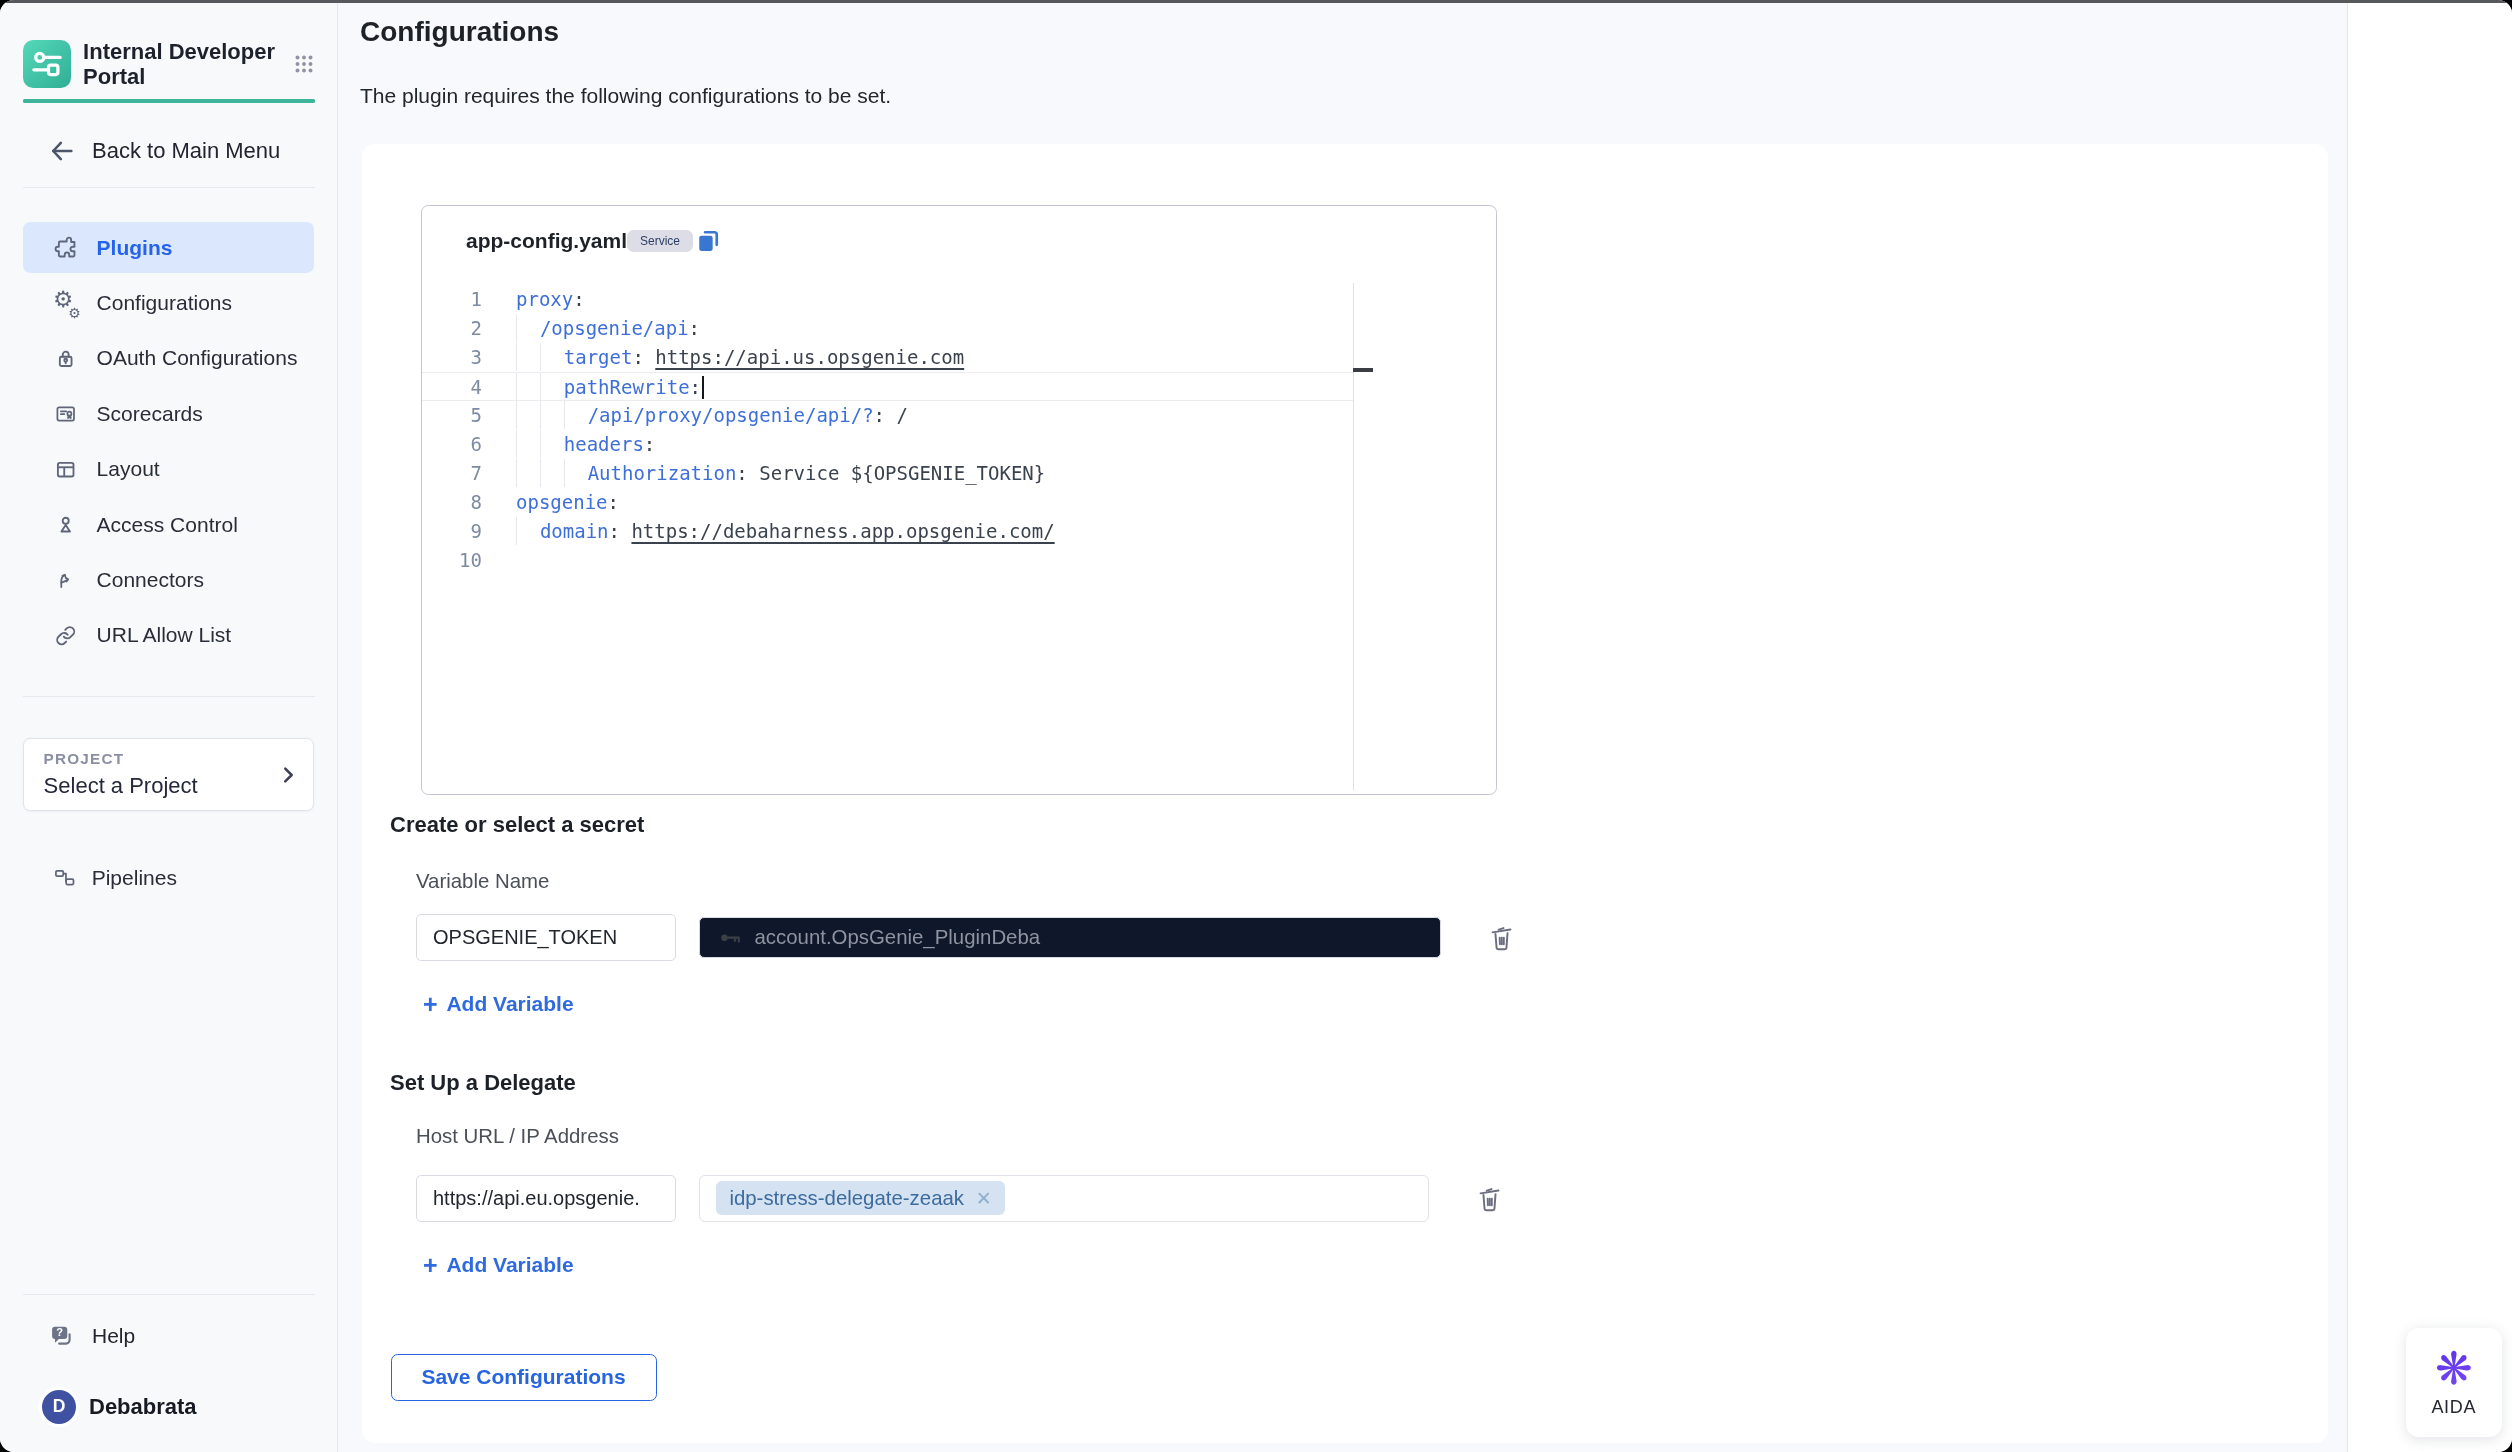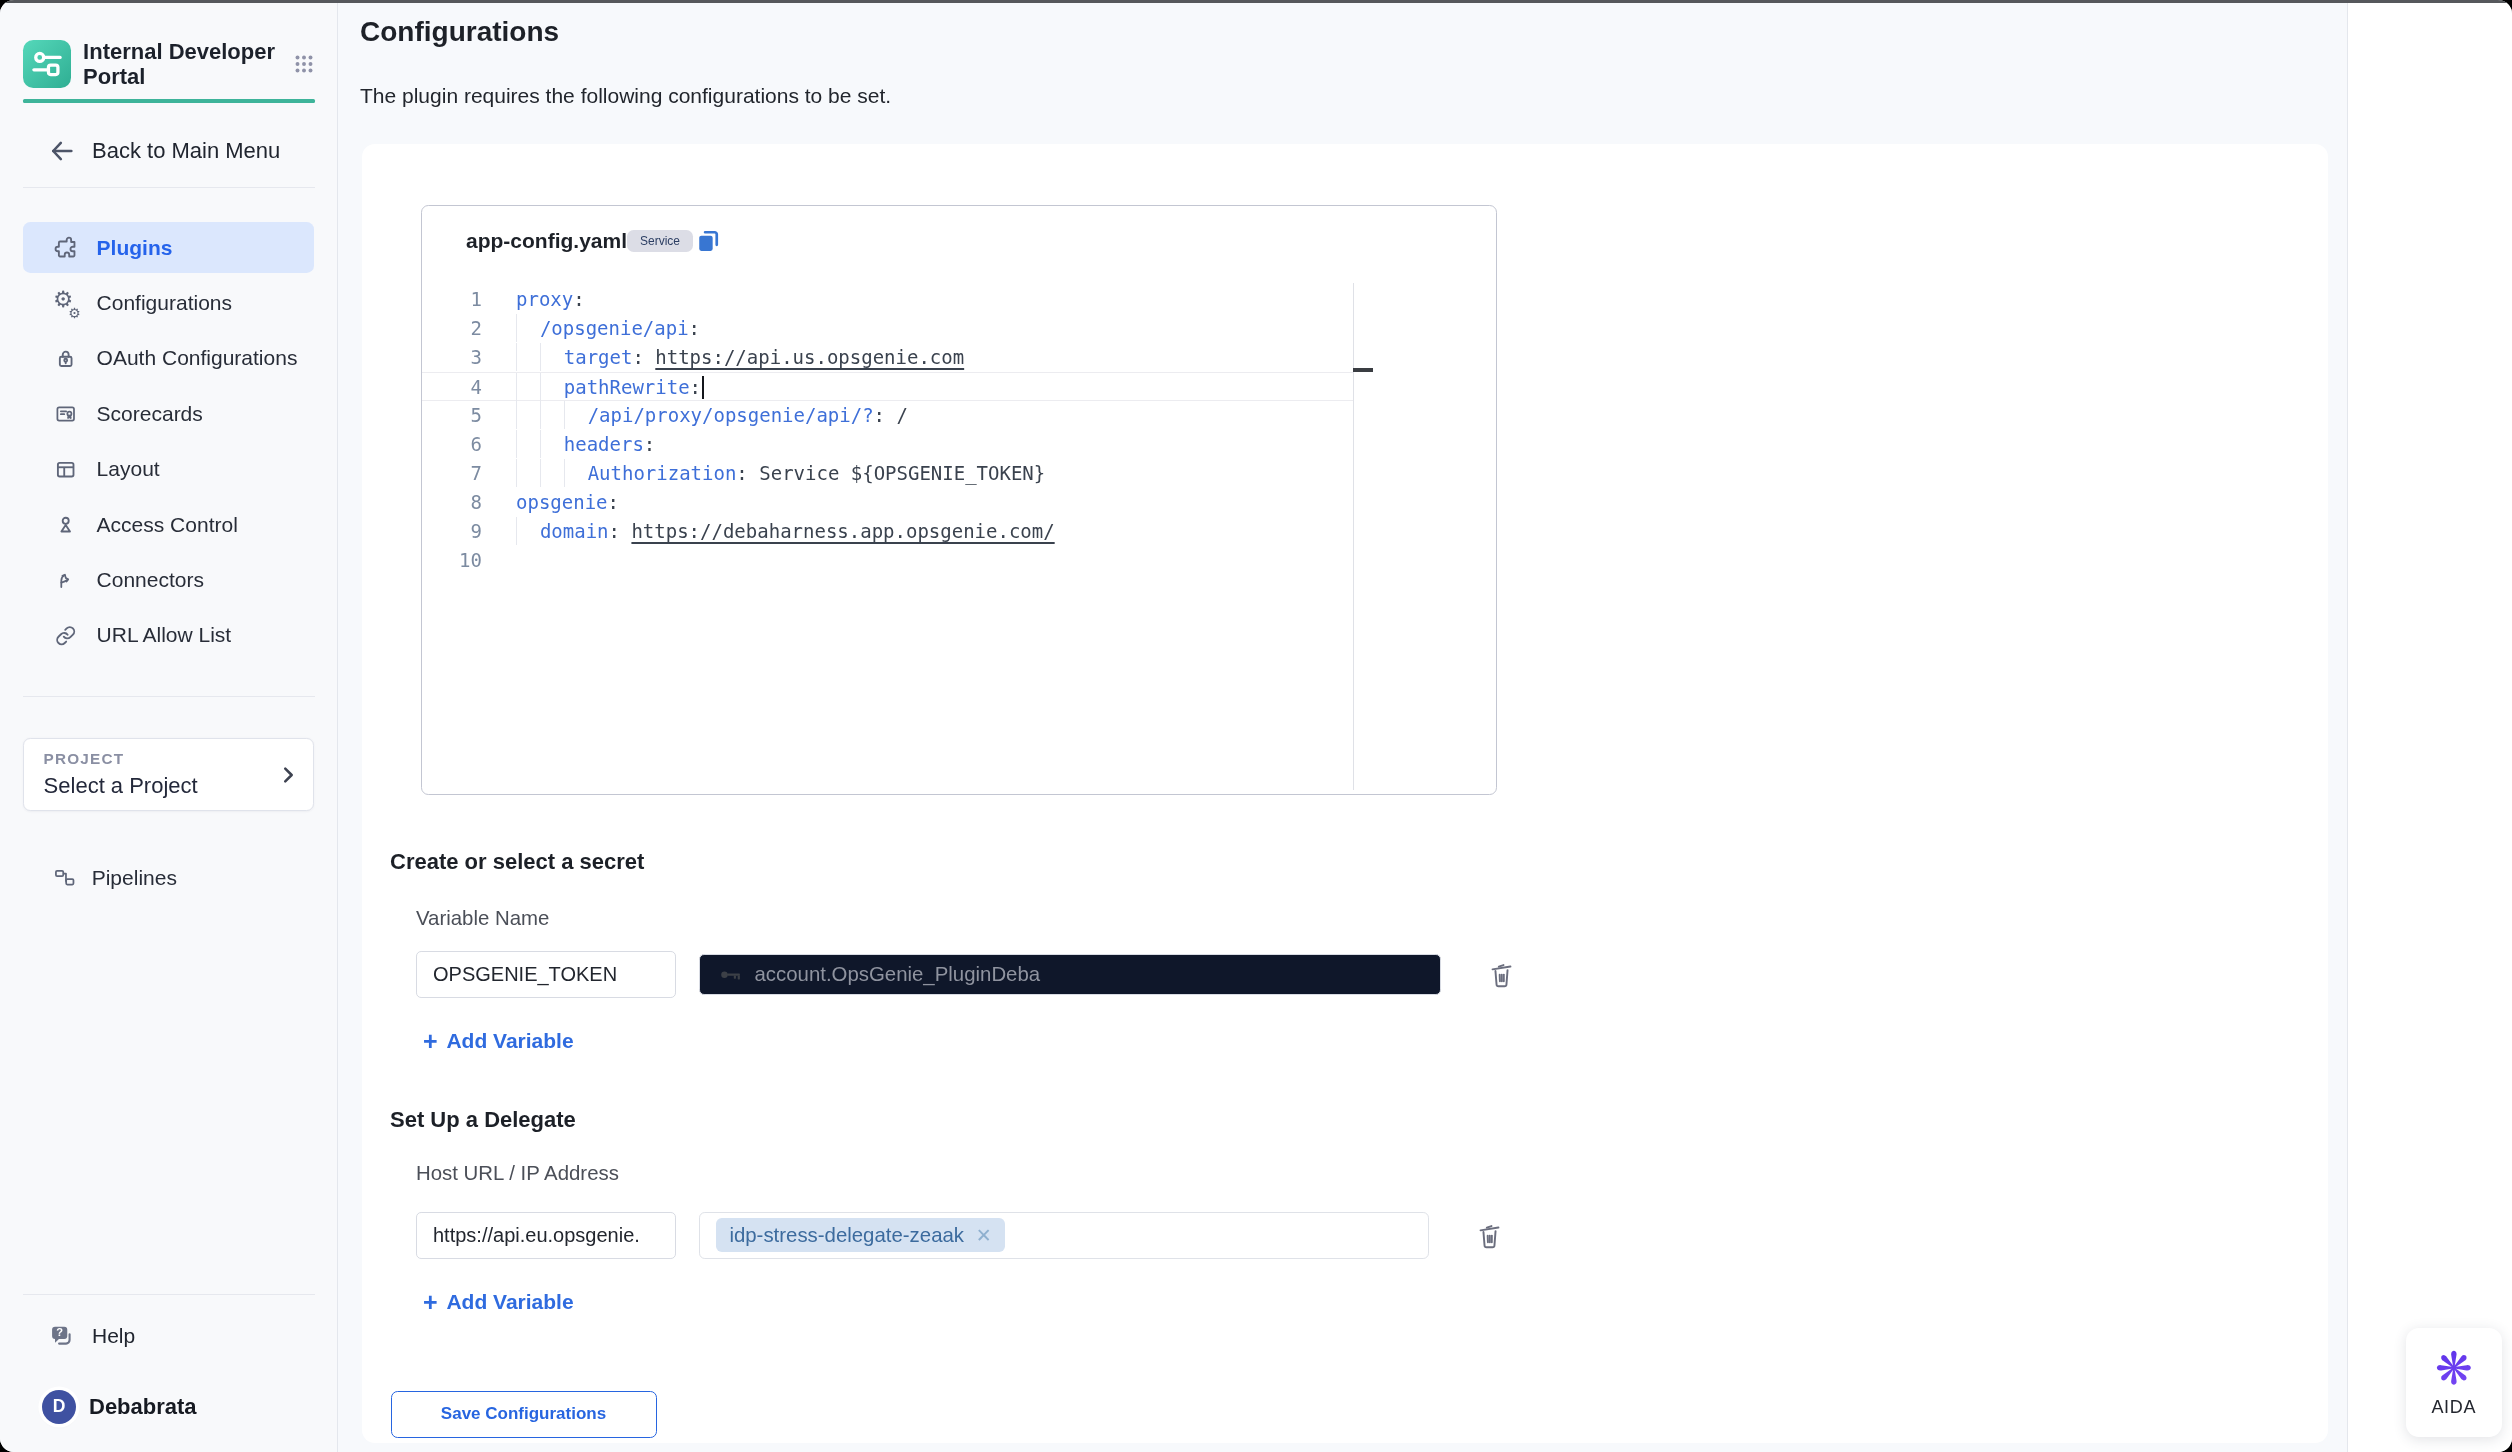--- a/index.html
+++ b/index.html
@@ -60,36 +60,36 @@
   .g{display:inline-block;width:2ch;height:28px;border-left:0.7px solid #e6e8ee;vertical-align:top;}
   .k{color:#3e6fd8;}
   .d{color:#3a424e;}
   .lnk{text-decoration:underline;text-underline-offset:4.4px;text-decoration-thickness:1.5px;}
   .cursor{display:inline-block;width:2.2px;height:22.6px;background:#14171c;vertical-align:-4.4px;margin-left:0.7px;}
   .editor-edge{position:absolute;left:931px;top:77px;bottom:3.6px;width:1.1px;background:#dfe1e7;}
   .ruler-mark{position:absolute;left:931px;top:162px;width:20.4px;height:4.4px;background:#3a3d42;}
 
   
   .sec-heading{margin:54px 0 0 28px;font-size:22px;font-weight:bold;color:#1c2027;height:26px;position:relative;}
-  .sec-heading.first{margin-top:115px;} 
+  .sec-heading.first{margin-top:78px;} 
   .field-label{margin:32px 0 0 54px;font-size:20.4px;color:#4b4f58;height:25px;}
   .field-row{display:flex;align-items:center;margin:19px 0 0 54px;height:47px;}
   .tb{height:47px;border:1.1px solid #d8dbe3;border-radius:5.1px;background:#fff;font-size:20px;color:#22262e;padding:0 16px;box-sizing:border-box;font-family:"Liberation Sans",sans-serif;outline:none;}
   .name-input{width:260px;}
   .secret-select{width:742px;margin-left:23.4px;height:41px;border:1.1px solid #d8dbe3;border-radius:5.1px;background:#0f172a;display:flex;align-items:center;box-sizing:border-box;cursor:pointer;}
   .secret-text{font-size:20.4px;color:#8f939f;}
   .trash-btn{margin-left:44px;width:32px;height:35px;border:none;background:transparent;padding:0;cursor:pointer;color:#6b6e7e;display:flex;align-items:center;justify-content:center;}
   .add-var{display:flex;align-items:center;gap:8.8px;margin:31px 0 0 61px;height:25px;cursor:pointer;width:max-content;}
   .add-plus{font-size:25px;color:#2f6bdf;font-weight:bold;line-height:22px;}
   .add-label{font-size:21px;color:#2f6bdf;font-weight:bold;}
   .tag-field{width:730px;margin-left:23.4px;height:47px;border:1.1px solid #dfe2e8;border-radius:5.8px;background:#fff;display:flex;align-items:center;box-sizing:border-box;cursor:text;}
   .tag-chip{display:flex;align-items:center;gap:11.7px;margin-left:16px;height:34px;background:#d5e2f2;border-radius:5.8px;padding:0 13px;}
   .tag-text{font-size:20.4px;color:#3c6b9e;}
   .tag-x{font-size:19px;color:#8fb0cf;cursor:pointer;line-height:19px;}
-  .save-btn{display:block;margin:76px 0 0 28.5px;width:266px;height:47px;background:#fff;border:1.8px solid #2765e0;border-radius:6.6px;color:#2765e0;font-size:17px;font-weight:bold;font-family:"Liberation Sans",sans-serif;cursor:pointer;}
+  .save-btn{display:block;margin:76px 0 0 28.5px;width:266px;height:47px;background:#fff;border:1.8px solid #2765e0;border-radius:6.6px;color:#2765e0;font-size:21px;font-weight:bold;font-family:"Liberation Sans",sans-serif;cursor:pointer;}
 
   
   .right-strip{position:relative;width:165px;flex:none;background:#fff;border-left:0.7px solid #e4e7ed;box-sizing:border-box;}
   .aida-card{position:absolute;right:10.2px;bottom:16px;width:96px;height:109px;background:#fff;border-radius:13px;box-shadow:0 2.9px 13px rgba(60,66,87,.14);display:flex;flex-direction:column;align-items:center;justify-content:center;gap:5.8px;cursor:pointer;}
   .aida-flower{font-family:"DejaVu Sans",sans-serif;font-size:45px;line-height:45px;background:linear-gradient(160deg,#5a2fe8,#7b4bf5);-webkit-background-clip:text;background-clip:text;color:transparent;}
   .aida-label{font-size:18px;color:#23262e;letter-spacing:0.7px;}
 
   svg{display:block;}
 </style>
 </head>

